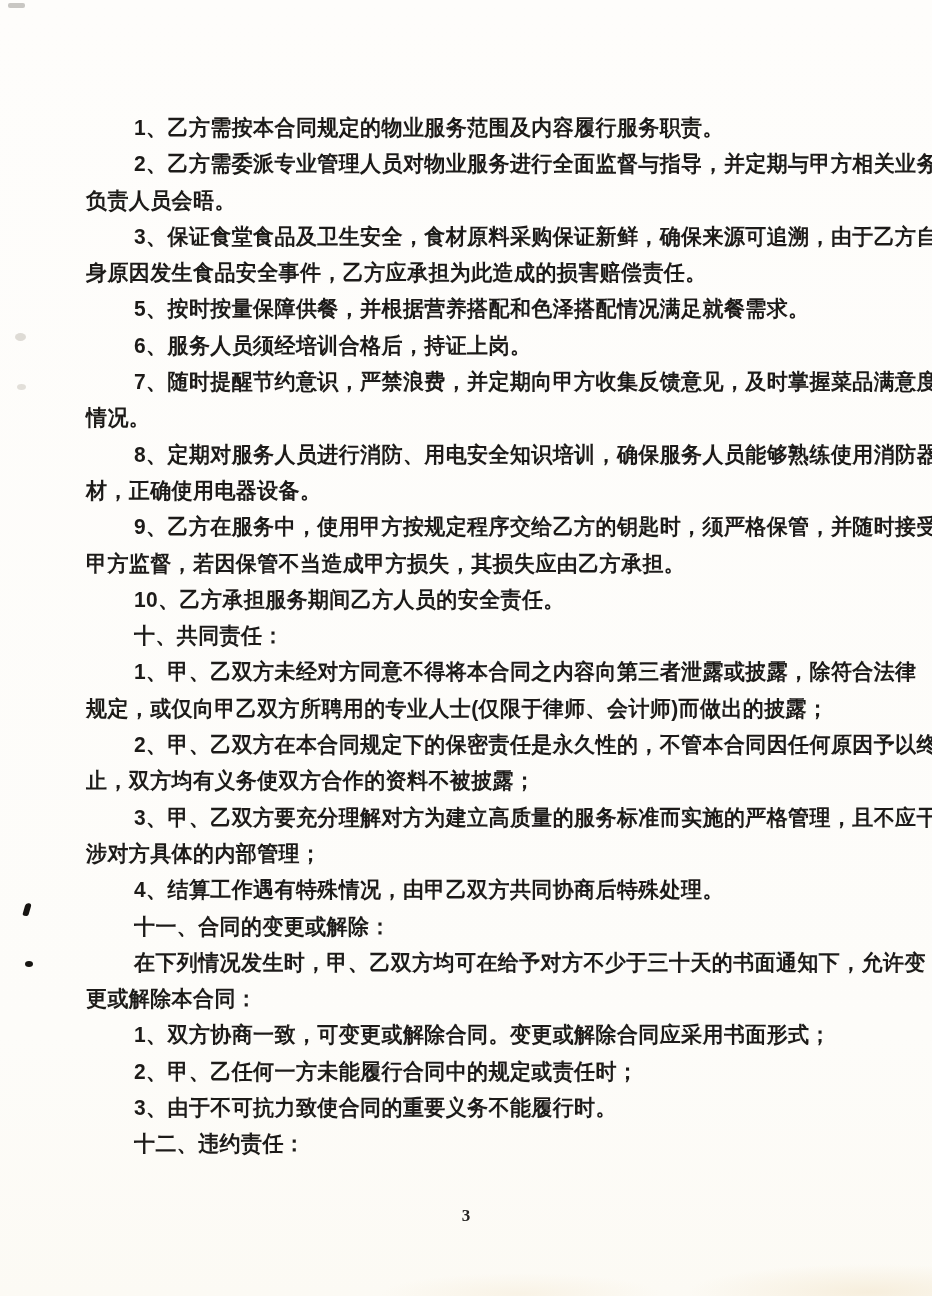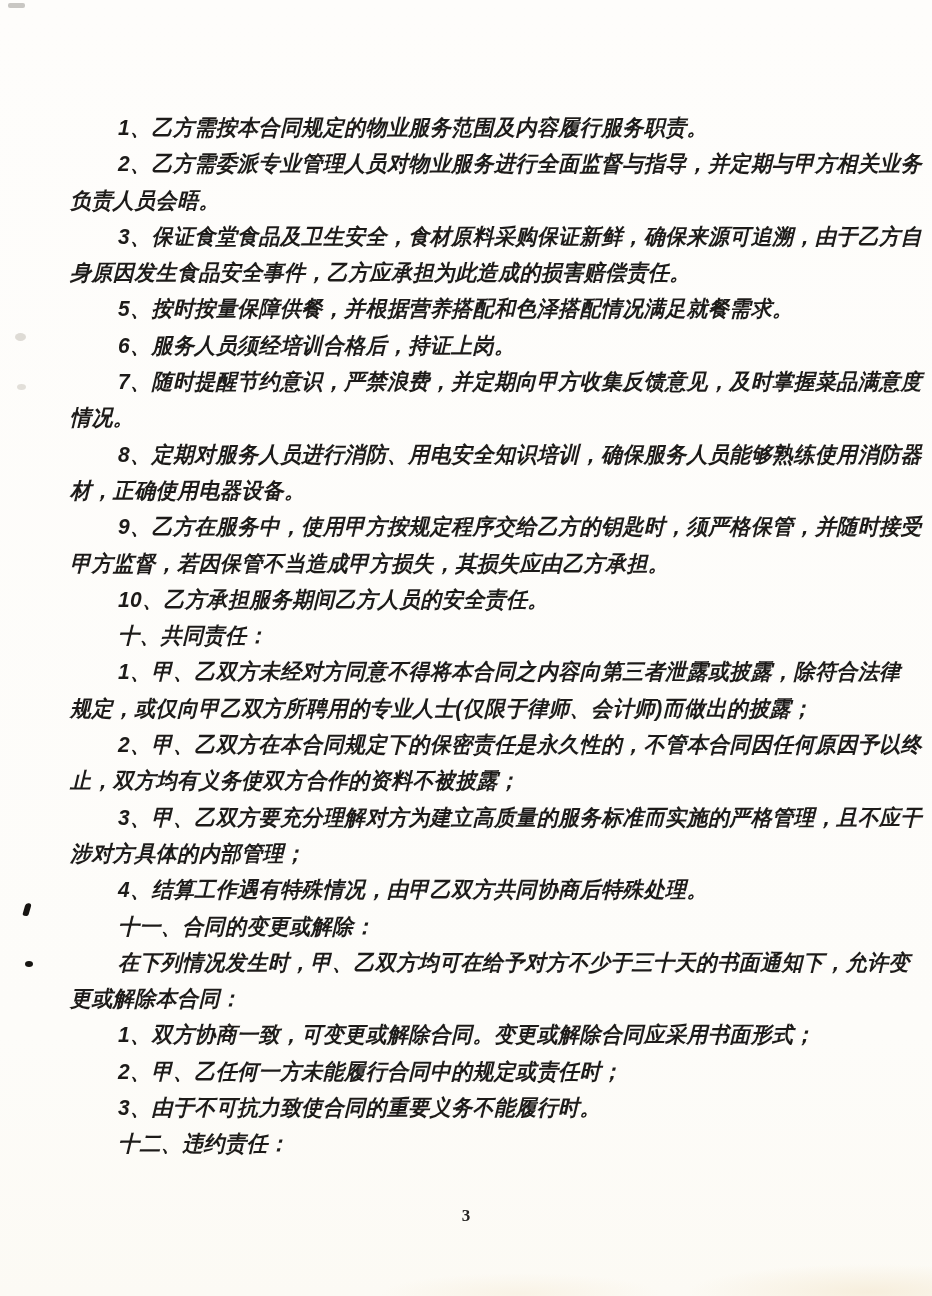--- a/index.html
+++ b/index.html
@@ -18,24 +18,23 @@
     position: absolute;
     inset: 0;
     background:
       radial-gradient(ellipse 260px 40px at 870px 1292px, rgba(246,237,218,0.9), rgba(246,237,218,0) 70%),
       radial-gradient(ellipse 200px 30px at 520px 1294px, rgba(248,241,226,0.8), rgba(248,241,226,0) 70%),
       linear-gradient(180deg, #fefdfb 0%, #fdfcf9 80%, #fcfaf4 100%);
   }
   .page-text {
     position: absolute;
     top: 110px;
-    left: 70px;
+    left: 86px;
     width: 762px;
     color: #1d1b19;
-    font-style: italic;
   }
   .line {
     height: 36.3px;
     line-height: 36.3px;
     font-size: 21px;
     font-weight: 600;
     letter-spacing: 0.4px;
     white-space: nowrap;
     transform: scaleY(1.04);
   }

